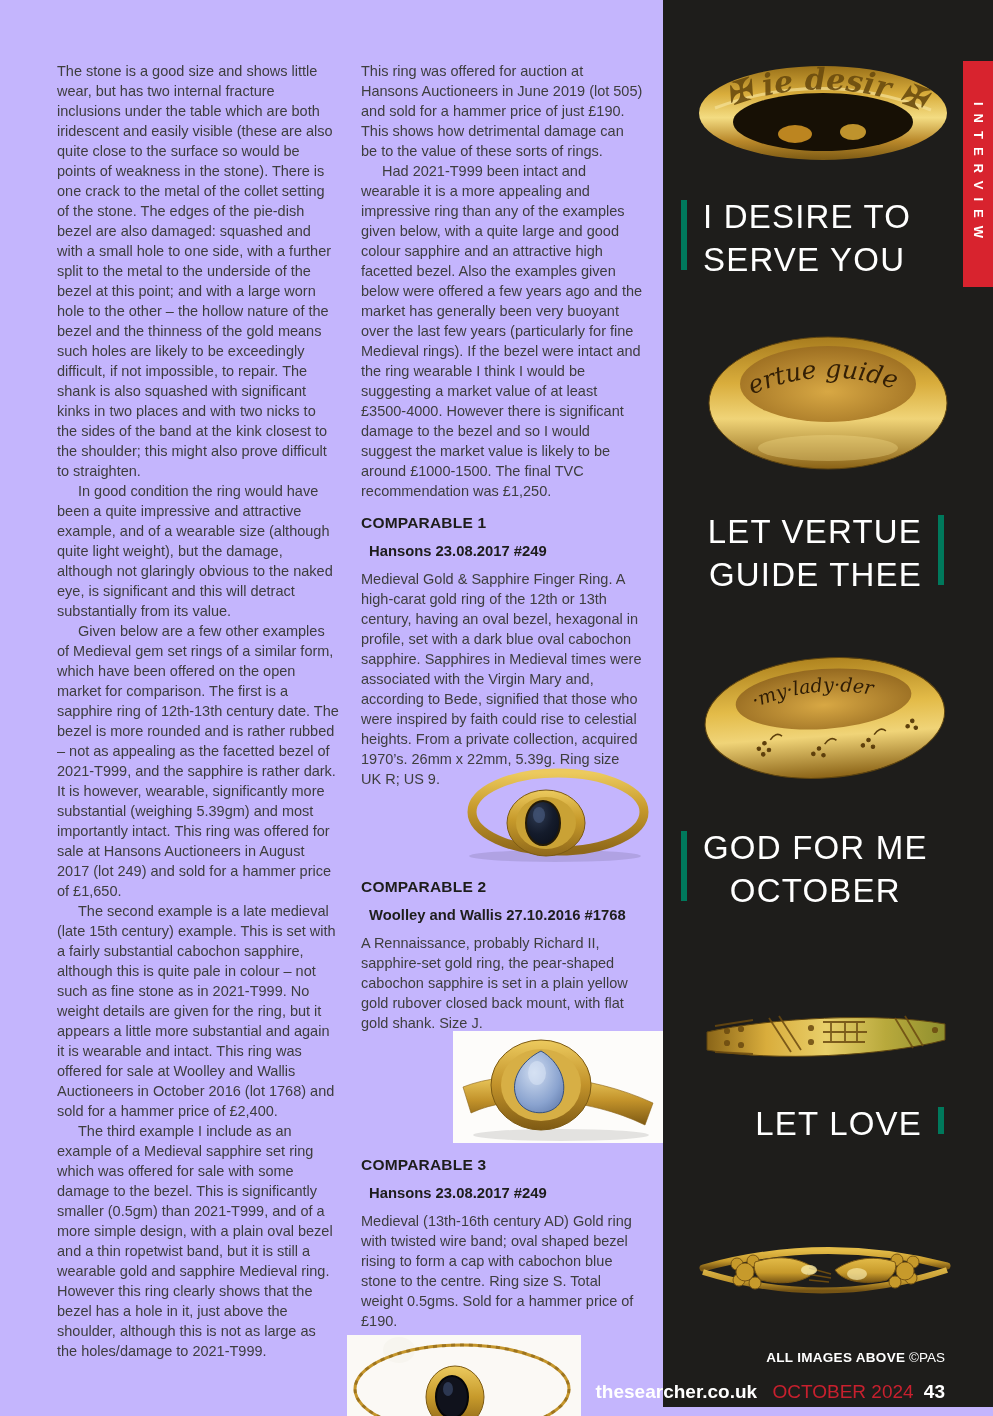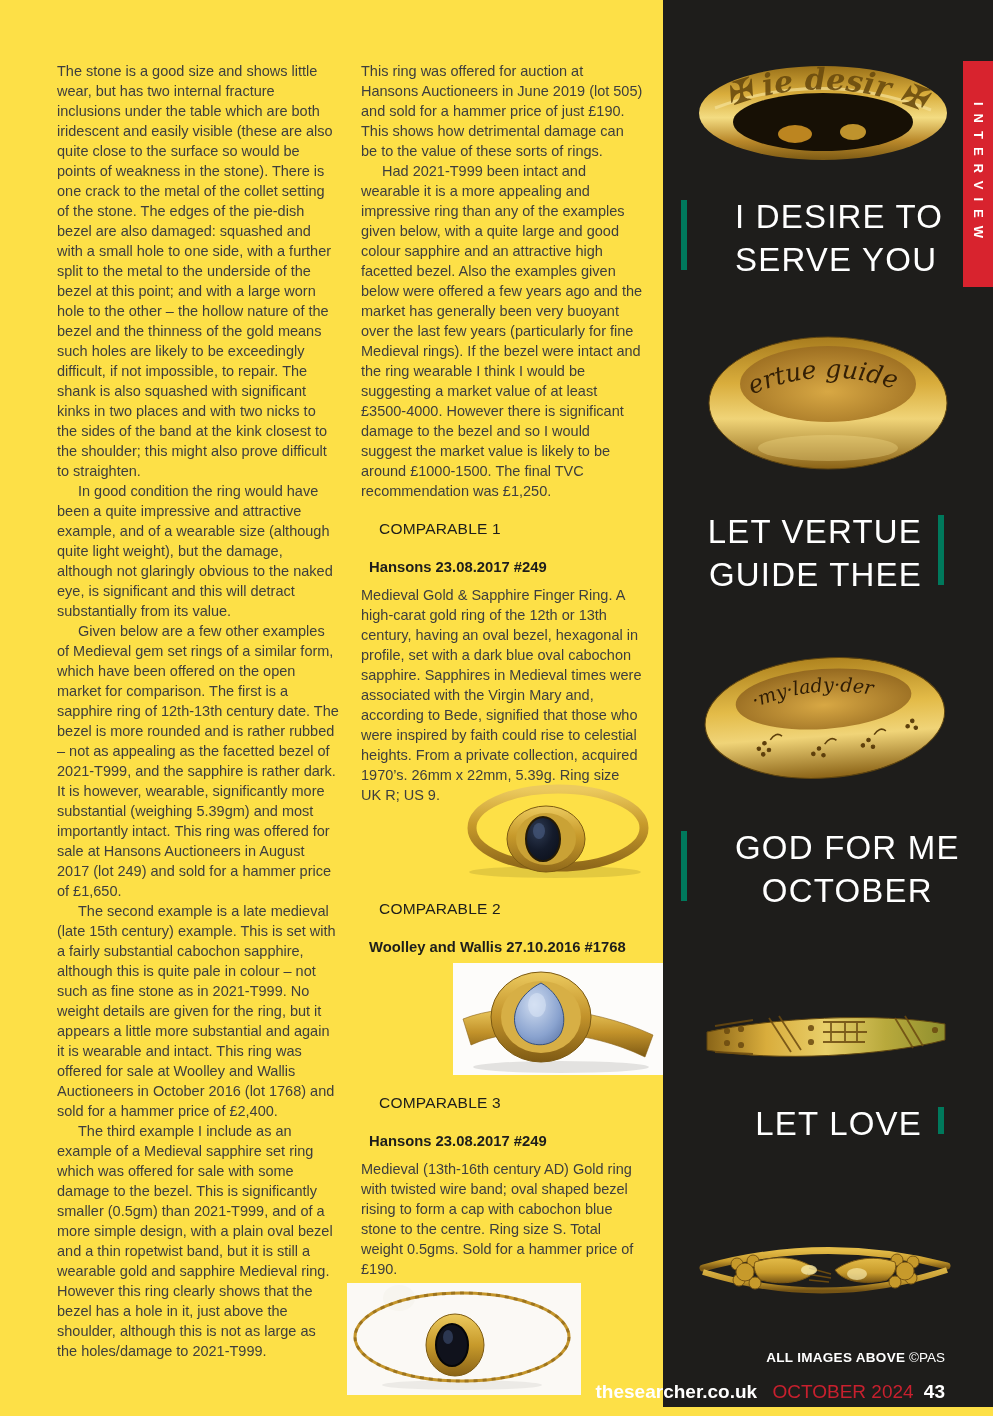--- a/index.html
+++ b/index.html
@@ -1,26 +1,26 @@
 <!DOCTYPE html>
 <html><head>
 <meta charset="utf-8">
 <style>
   html,body{margin:0;padding:0;background:#ffffff;}
-  .page{position:relative;width:993px;height:1416px;background:#fde047;overflow:hidden;
+  .page{position:relative;width:993px;height:1416px;background:#c4b5fd;overflow:hidden;
         font-family:"Liberation Sans",sans-serif;}
   
   .col{position:absolute;top:61px;width:282px;font-size:14.5px;line-height:20px;
        color:#3e3e3e;text-align:left;}
   .col1{left:57px;}
   .col2{left:361px;}
   p.body{margin:0;}
   p.body.indent{text-indent:21px;}
   .comp{margin-top:12px;}
-  .comp h3{margin:18px;font-size:15.5px;line-height:20px;font-weight:normal;color:#1d1d1b;letter-spacing:.2px;}
+  .comp h3{margin:0;font-size:15.5px;line-height:20px;font-weight:bold;color:#1d1d1b;letter-spacing:.2px;}
   .comp h4{margin:8px;font-size:14.8px;line-height:20px;font-weight:bold;color:#1d1d1b;}
   figure{margin:0;}
   .fig-a{width:205px;margin:-24px 0 2px 94px;}
   .fig-b{width:210px;margin:-2px 0 0 92px;background:#fdfcfa;}
   .fig-c{width:234px;margin:4px 0 0 -14px;background:#fbf9f5;padding:2px 0;}
   .fig-a svg,.fig-b svg,.fig-c svg{display:block;width:100%;height:auto;}
   
   .sidebar{position:absolute;left:663px;top:0;width:330px;height:1407px;background:#1e1d1b;}
   .tab{position:absolute;top:61px;right:0;width:30px;height:226px;background:#d8232e;
        display:flex;align-items:center;justify-content:center;}
@@ -28,21 +28,21 @@
        font-size:13px;letter-spacing:8px;white-space:nowrap;}
   .ringpos{position:absolute;}
   .ringpos svg{display:block;width:100%;height:100%;}
   .quote{position:absolute;color:#ffffff;font-size:33px;line-height:43px;letter-spacing:1.2px;
        font-weight:400;}
   .quote .bar{position:absolute;width:6px;background:#00795c;top:5px;height:calc(100% - 16px);}
   .quote.left{padding-left:22px;}
   .quote.left .bar{left:0;}
   .quote.right{right:49px;text-align:right;padding-right:22px;}
   .quote.right .bar{right:0;}
-  .quote div{white-space:nowrap;margin-left:32px;}
+  .quote div{white-space:nowrap;}
   .credit{position:absolute;top:1350px;right:48px;color:#ffffff;font-size:13.5px;}
   .credit .b{font-weight:bold;letter-spacing:.3px;}
   .footer{position:absolute;top:1381px;right:48px;color:#ffffff;font-size:19px;white-space:nowrap;}
   .footer .site{font-weight:700;}
   .footer .issue{color:#c8202e;padding:0 5px 0 10px;}
   .footer .pageno{font-weight:bold;}
 </style>
 </head>
 <body>
 
@@ -84,20 +84,21 @@
           <ellipse cx="91" cy="58" rx="30" ry="26" fill="#caa235"></ellipse>
           <ellipse cx="88" cy="58" rx="17" ry="22" fill="url(#gas)" stroke="#241a06" stroke-width="2"></ellipse>
           <ellipse cx="84" cy="50" rx="6" ry="8" fill="#46597c" opacity=".7"></ellipse>
         </svg>
       </figure>
     </section>
 
     <section class="comp">
       <h3>COMPARABLE 2</h3>
       <h4>Woolley and Wallis 27.10.2016 #1768</h4>
+      <p class="body">A Rennaissance, probably Richard II, sapphire-set gold ring, the pear-shaped cabochon sapphire is set in a plain yellow gold rubover closed back mount, with flat gold shank. Size J.</p>
       <figure class="fig-b">
         <svg viewBox="0 0 210 112">
           <defs>
             <linearGradient id="gb" x1="0" y1="0" x2="0" y2="1">
               <stop offset="0" stop-color="#ecca5e"></stop>
                 <stop offset=".5" stop-color="#c2922a"></stop>
                 <stop offset="1" stop-color="#7e5a14"></stop>
             </linearGradient>
             <radialGradient id="gbs" cx=".4" cy=".35" r=".95">
               <stop offset="0" stop-color="#cfdcf0"></stop>

